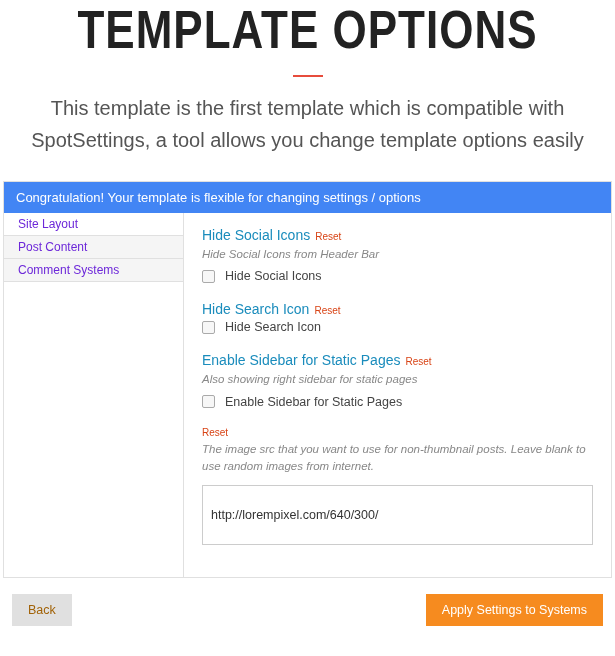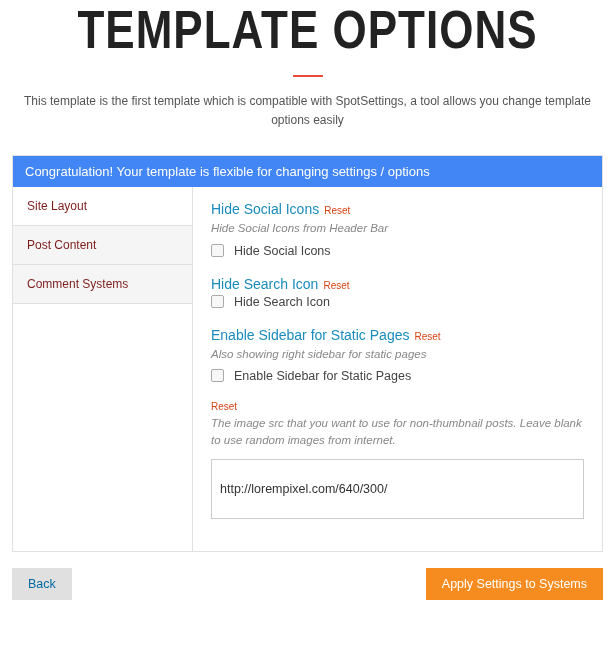--- a/index.html
+++ b/index.html
@@ -1,37 +1,37 @@
 <!DOCTYPE html>
 <html><head>
   <meta charset="utf-8">
   <style>
     * { margin: 0; padding: 0; box-sizing: border-box; }
     body { font-family: Arial, sans-serif; font-size: 13px; color: #333; width: 615px; }
     .container { padding: 0; }
     .heading { text-align: center; font-family: 'Arial Black', 'Impact', sans-serif; font-size: 44px; font-weight: 900; color: #222; letter-spacing: 1px; margin-top: 5px; transform: scaleY(1.2); }
     .divider { width: 30px; height: 2px; background: #e74c3c; margin: 20px auto 15px; }
-    .subheading { text-align: center; color: #555; font-size: 12px; line-height: 1.6; padding: 0 20px; margin-bottom: 25px; }
-    .panel { background: #fff; border: 1px solid #e0e0e0; margin: 0 12px; }
+    .subheading { text-align: center; color: #555; font-size: 20px; line-height: 1.6; padding: 0 20px; margin-bottom: 25px; }
+    .panel { background: #fff; border: 1px solid #e0e0e0; margin: 0 3px; }
     .banner { background: #4285f4; color: #fff; padding: 8px 12px; font-size: 13px; }
     .panel-body { display: flex; }
     .sidebar { width: 180px; border-right: 1px solid #e0e0e0; }
-    .sidebar-item { padding: 12px 14px; font-size: 12px; color: #7f1d1d; cursor: pointer; border-bottom: 1px solid #e0e0e0; }
+    .sidebar-item { padding: 4px 14px; font-size: 12px; color: #6d28d9; cursor: pointer; border-bottom: 1px solid #e0e0e0; }
     .sidebar-item.active { background: #fff; }
     .sidebar-item:not(.active) { background: #f5f5f5; }
     .content { flex: 1; padding: 14px 18px; }
     .section { margin-bottom: 18px; }
     .section-title { color: #1a8cbc; font-size: 14px; margin-bottom: 3px; display: flex; align-items: baseline; gap: 5px;}
     .reset { color: #d84315; font-size: 10px; cursor: pointer; }
     .section-desc { color: #888; font-size: 11.5px; font-style: italic; margin-bottom: 6px; line-height: 1.5; }
     .checkbox-row { display: flex; align-items: center; gap: 10px; font-size: 12.5px; color: #444; }
     .checkbox { width: 13px; height: 13px; border: 1px solid #aaa; background: #f7f7f7; border-radius: 2px; cursor: pointer; }
     .text-input { width: 100%; padding: 22px 8px; font-size: 12.5px; border: 1px solid #ccc; background: #fff; color: #333; margin-top: 4px; }
     .footer { display: flex; justify-content: space-between; margin: 16px 12px 0; }
-    .btn-back { background: #e0e0e0; color: #0369a1; padding: 9px 16px; font-size: 12.5px; border: none; cursor: pointer; }
+    .btn-back { background: #e0e0e0; color: #a16207; padding: 9px 16px; font-size: 12.5px; border: none; cursor: pointer; }
     .btn-apply { background: #f68b1f; color: #fff; padding: 9px 16px; font-size: 12.5px; border: none; cursor: pointer; }
   </style>
 </head>
 <body>
 
 <div class="container">
   <h1 class="heading">TEMPLATE OPTIONS</h1>
   <div class="divider"></div>
   <p class="subheading">This template is the first template which is compatible with SpotSettings, a tool allows you change template options easily</p>
 

